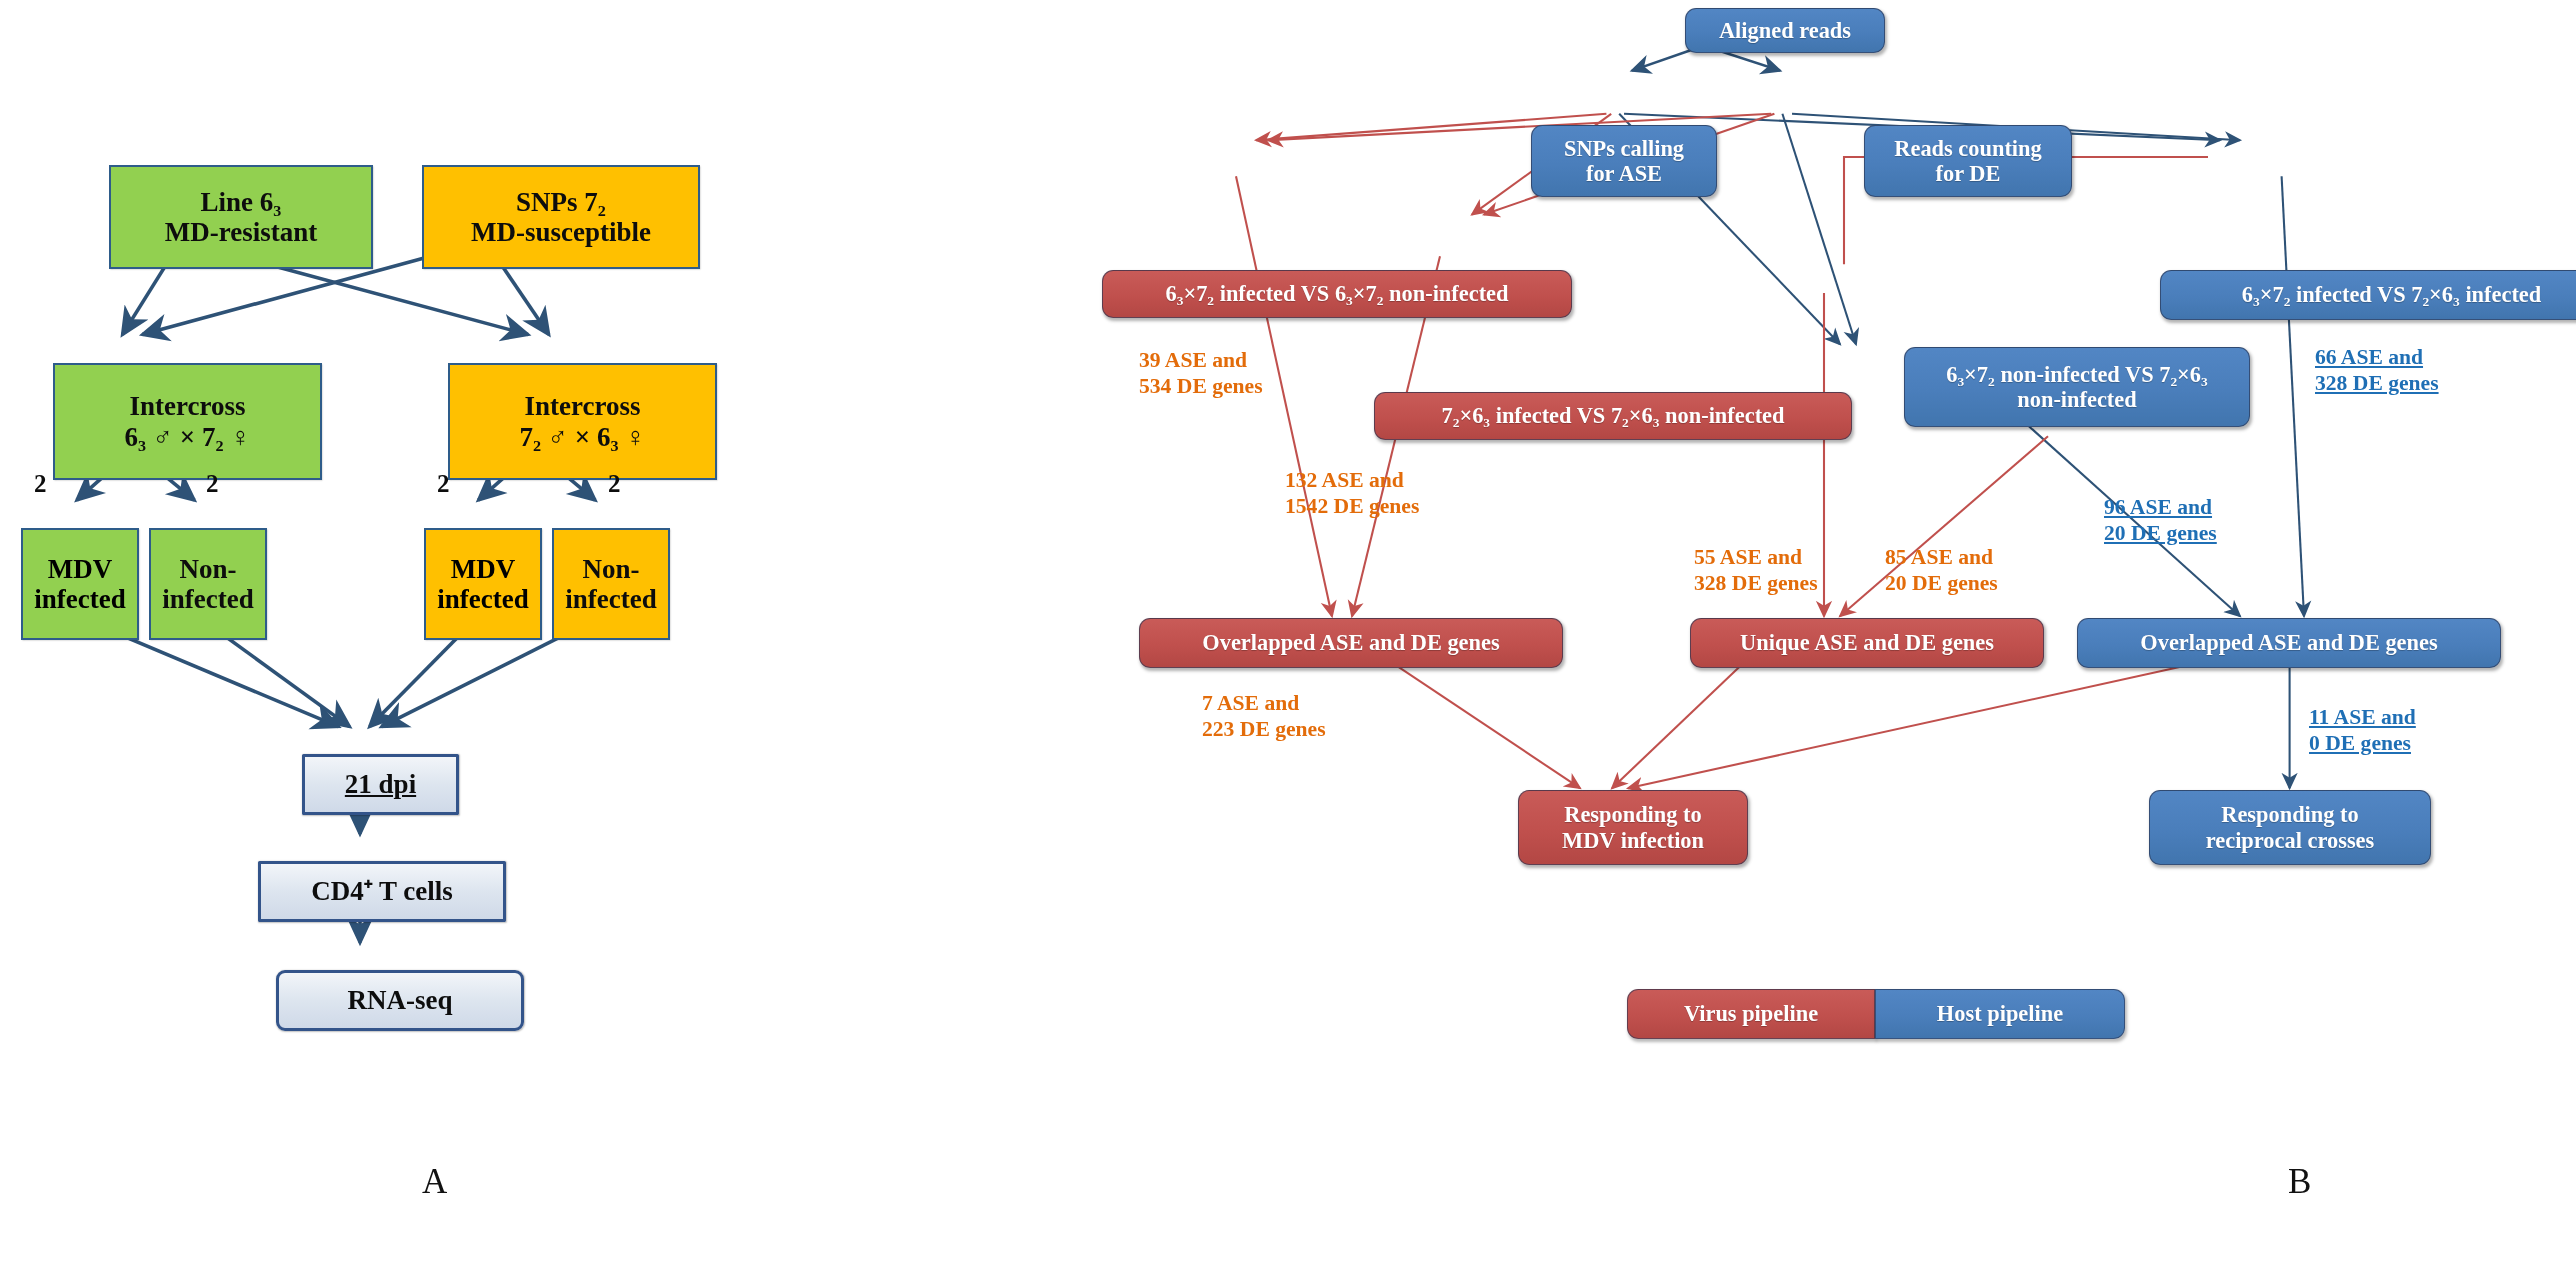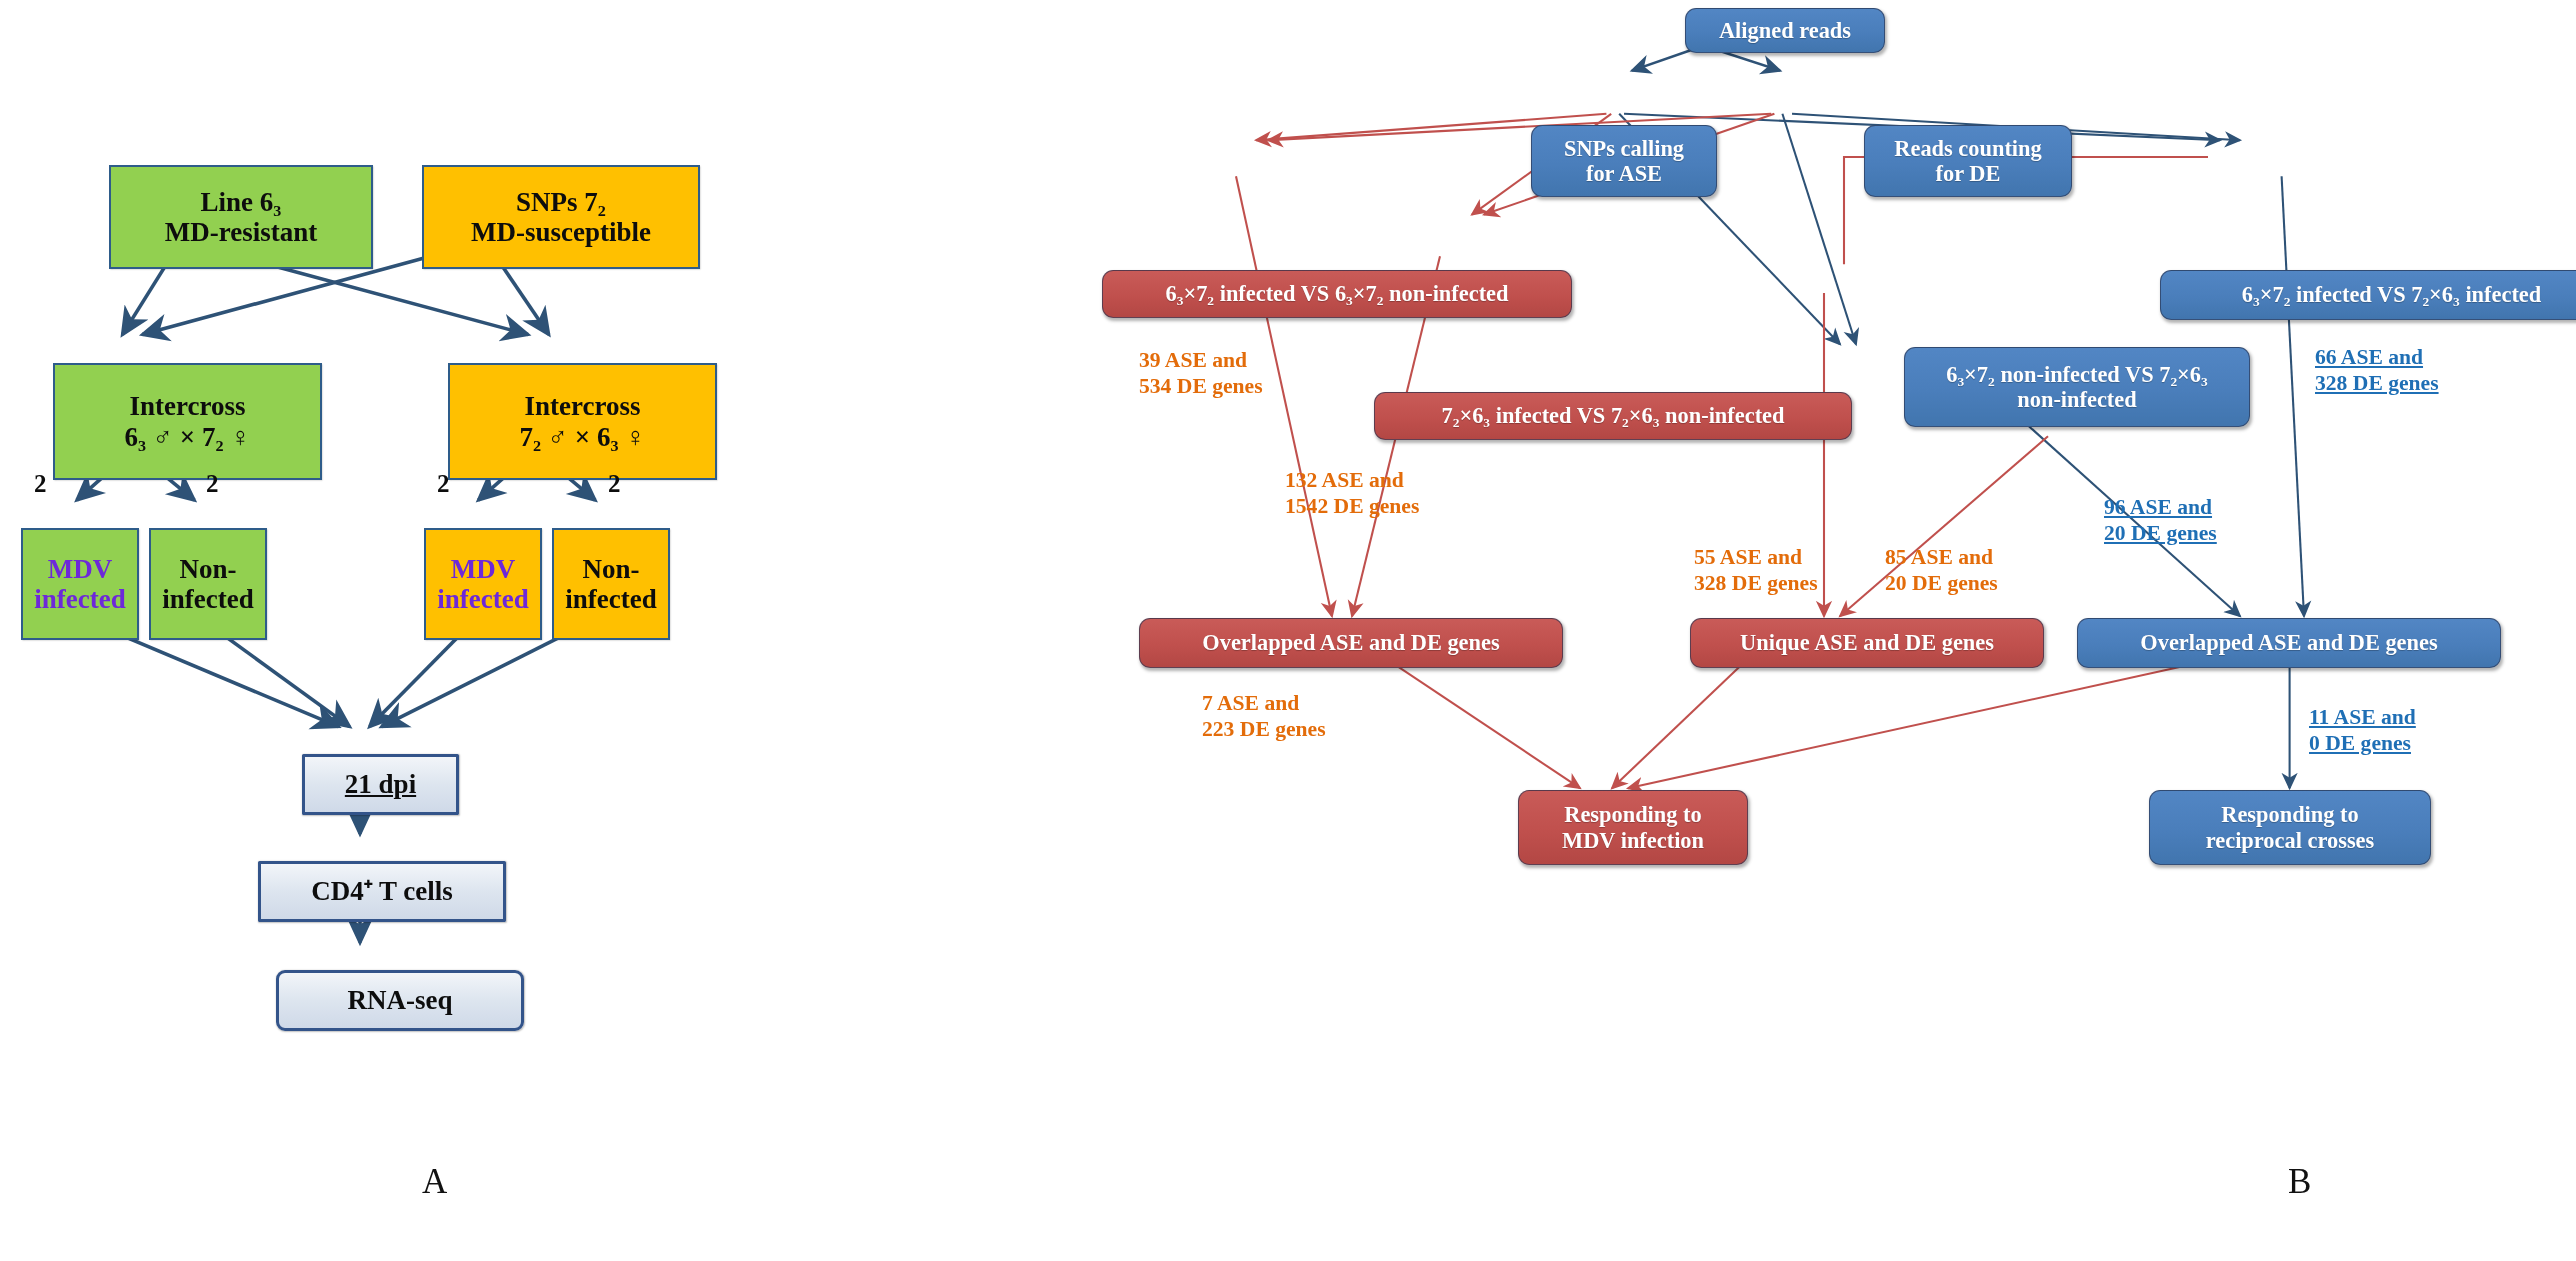--- a/index.html
+++ b/index.html
@@ -44,21 +44,21 @@
     box-shadow: 0.8px 0.8px 1.6px rgba(0,0,0,0.25);
     margin-top: 24px;
   }
   .a-green { background: #92D050; }
   .a-orange { background: #FFC000; }
   .a-grey {
     background: linear-gradient(180deg,#f2f5f9 0%,#dde5ef 50%,#cfd9e8 100%);
     border: 3.2px solid #33548A;
     border-radius: 1.6px;
   }
-  .red-text { color: #6d28d9; }
+  .red-text { color: #000000; }
 
   .a-label-2 {
     position: absolute;
     font-weight: bold;
     font-size: 25px;
     color: #0d0d0d;
     z-index: 3;
   }
 
   
@@ -366,18 +366,22 @@
   <div class="b-annot annot-blue" style="left:2104px; top:494px;">
     <div>96 ASE and</div>
     <div>20 DE genes</div>
   </div>
 
   <div class="b-annot annot-blue" style="left:2309px; top:704px;">
     <div>11 ASE and</div>
     <div>0 DE genes</div>
   </div>
 
+  <div id="legend">
+    <div class="leg leg-virus">Virus pipeline</div>
+    <div class="leg leg-host">Host pipeline</div>
+  </div>
 
   <div class="panel-caption" style="left:422px; top:1162px;">A</div>
   <div class="panel-caption" style="left:2288px; top:1162px;">B</div>
 
 </div>
 
 
 </body></html>

